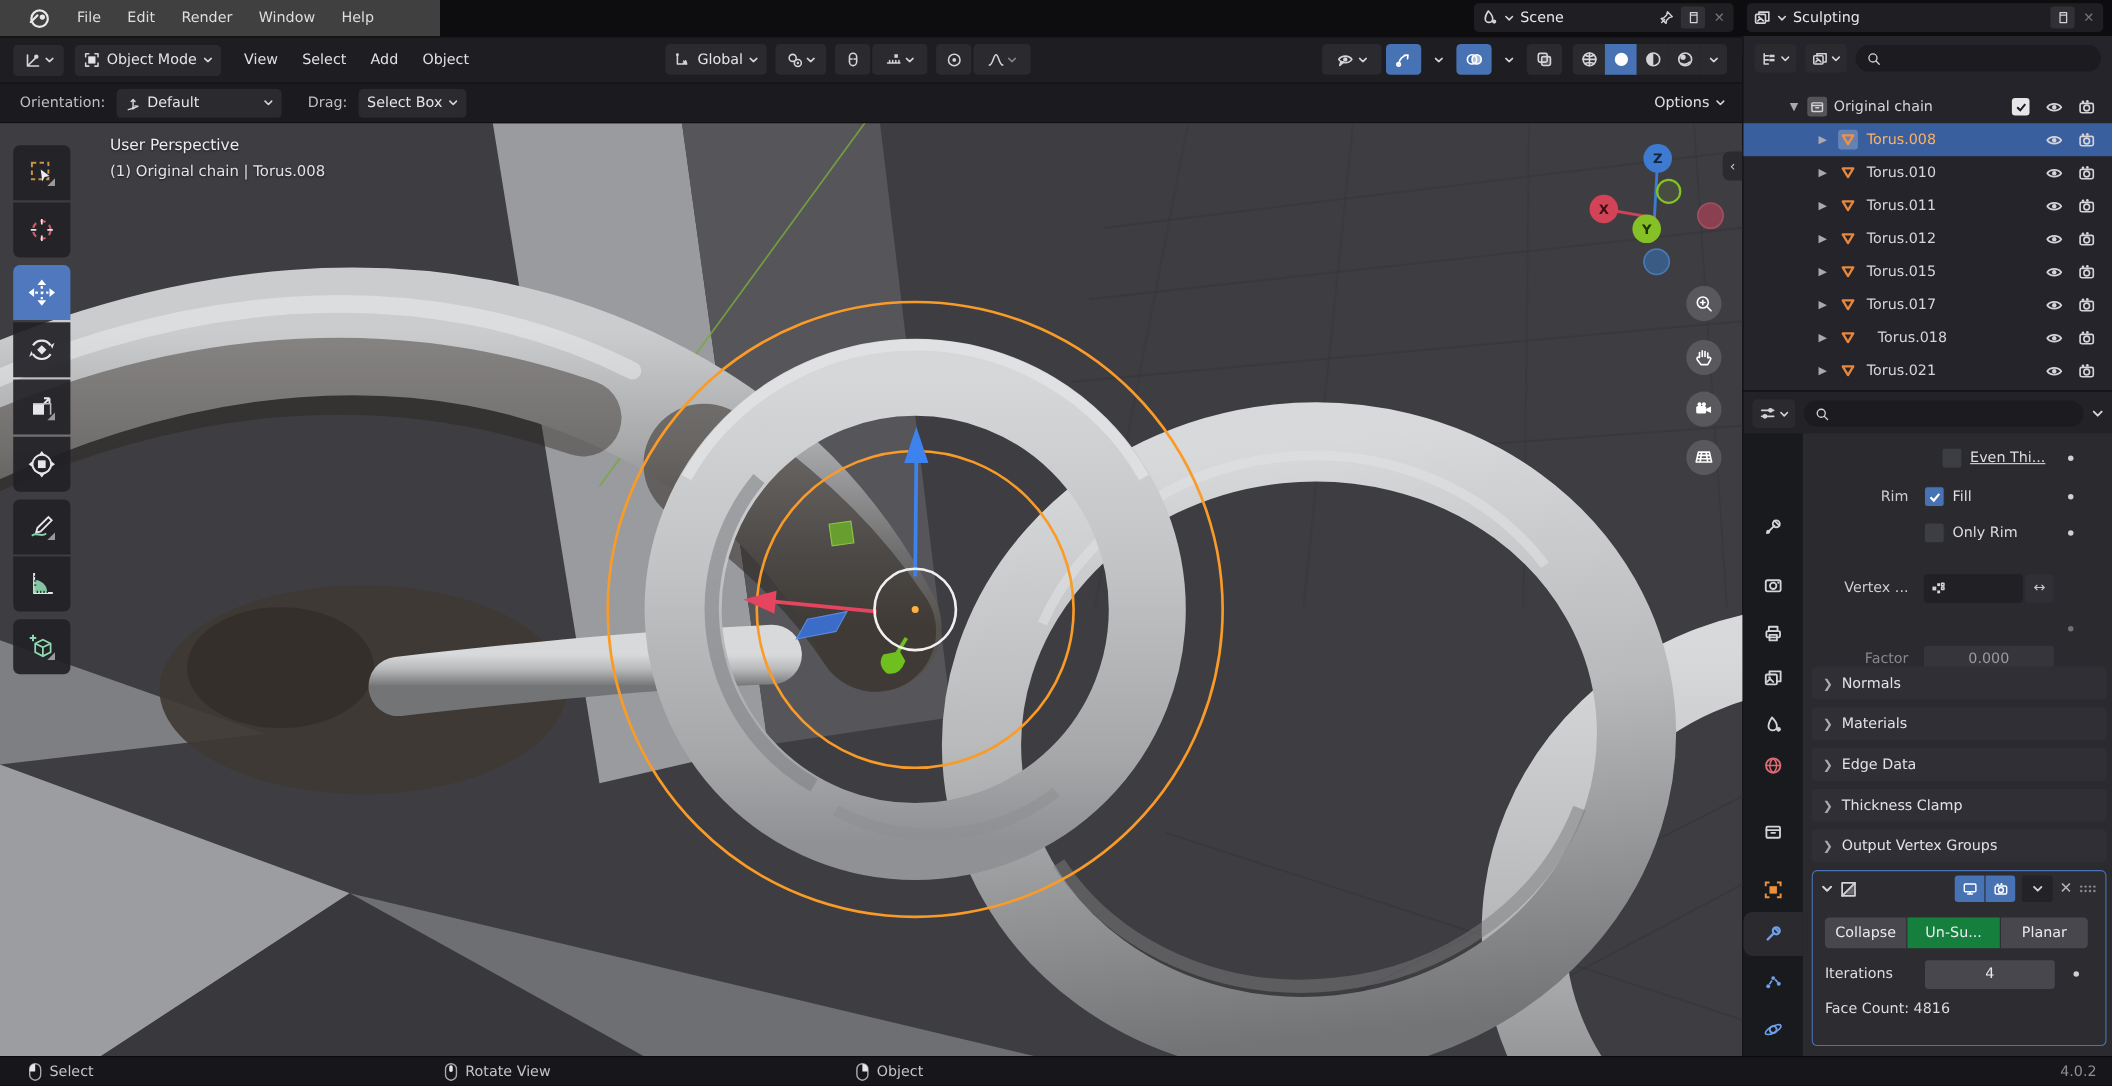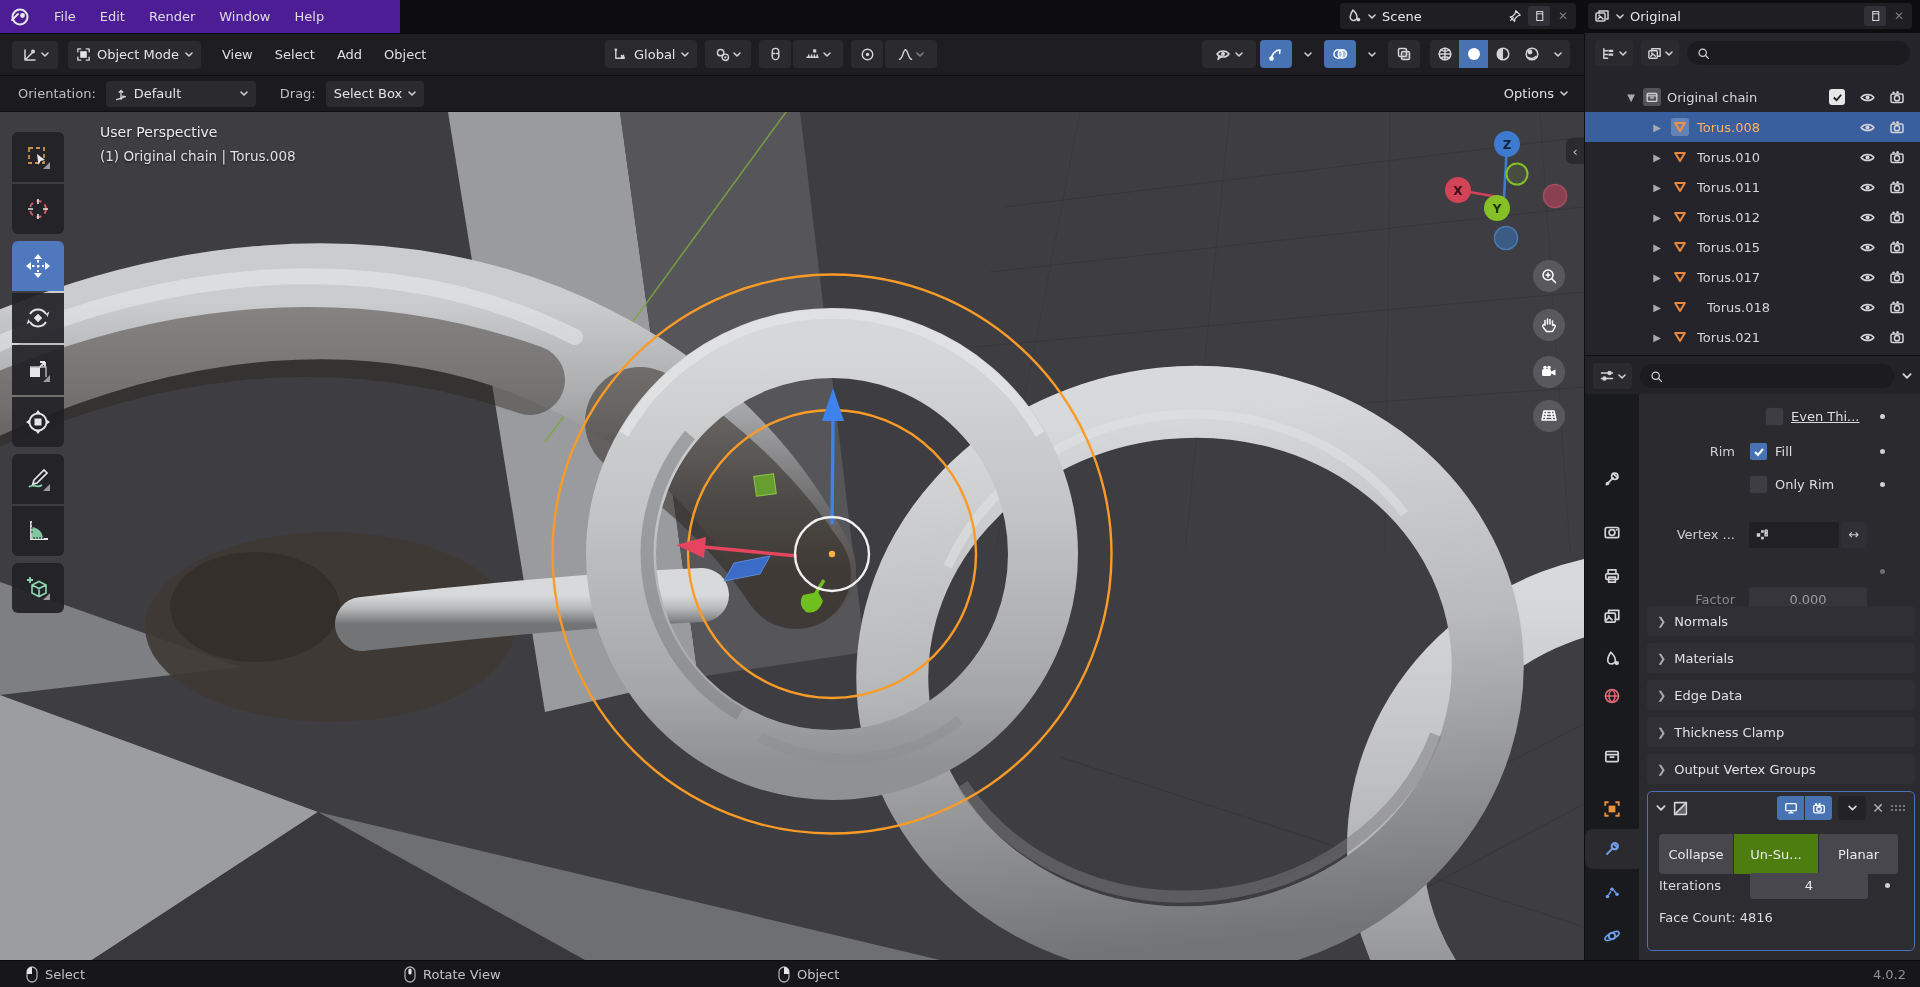--- a/index.html
+++ b/index.html
@@ -5,21 +5,21 @@
   html,body{margin:0;padding:0;background:#000;}
   *{box-sizing:border-box;}
   #app{position:relative;width:1920px;height:987px;background:#161619;overflow:hidden;
        font-family:"DejaVu Sans","Liberation Sans",sans-serif;color:#d8d8dc;font-size:13px;}
   .abs{position:absolute;}
   .flex{display:flex;align-items:center;}
   svg{display:block;}
   .ic{stroke:#d4d4d8;fill:none;stroke-width:1.5;stroke-linecap:round;stroke-linejoin:round;}
 
   
-  #topbar{left:0;top:0;width:1920px;height:50px;background:#4c1d95;}
+  #topbar{left:0;top:0;width:1920px;height:50px;background:#404040;padding-left:16px;}
   #topbar .darkstrip{left:400px;top:0;width:1520px;height:33px;background:#0d0d10;}
   .menu-item{padding:0 12px;height:33px;display:flex;align-items:center;color:#dededf;cursor:default;}
   #tabs{left:412px;top:0;width:930px;height:33px;display:flex;align-items:center;gap:4px;overflow:hidden;}
   .tab{padding:4px 12px;color:#8f8f94;border-radius:5px;white-space:nowrap;}
   .tab.active{background:#2b2b2e;color:#f0f0f2;}
   .idblock{height:26px;top:3px;background:#1e1e23;border-radius:4px;display:flex;align-items:center;padding:0 6px;gap:6px;}
   .idblock .name{color:#e8e8ea;}
   .sqbtn{width:22px;height:20px;background:#303036;border-radius:3px;display:flex;align-items:center;justify-content:center;}
   .xglyph{color:#77777c;font-size:12px;padding:0 2px;}
 
@@ -68,22 +68,22 @@
   .prow{position:absolute;height:27px;display:flex;align-items:center;}
   .plabel{position:absolute;width:96px;text-align:right;color:#cdcdd2;}
   .plabel.dim{color:#87878c;}
   .cb{width:19px;height:19px;border-radius:3px;background:#3d3d44;border:1px solid #2c2c31;}
   .cb.on{background:#4772b3;display:flex;align-items:center;justify-content:center;}
   .dot{width:5px;height:5px;border-radius:3px;background:#cfcfd4;position:absolute;left:241px;}
   .dot.dim{background:#6f6f74;}
   .sect{position:absolute;left:8px;width:268px;height:30px;background:#2f2f35;border-radius:4px;display:flex;align-items:center;gap:8px;padding:0 10px;color:#e2e2e6;}
   .chevr{color:#a9a9ae;font-size:11px;}
   #modpanel{position:absolute;left:8px;top:397px;width:268px;height:160px;border:1.5px solid #4a72b8;border-radius:5px;background:#2c2c31;}
-  .mbtn{height:40px;display:flex;align-items:center;justify-content:center;background:#47474d;color:#ebebee;}
-  .mbtn.on{background:#4d7c0f;}
+  .mbtn{height:28px;display:flex;align-items:center;justify-content:center;background:#47474d;color:#ebebee;}
+  .mbtn.on{background:#15803d;}
   .field{background:#47474d;border-radius:3px;height:26px;display:flex;align-items:center;justify-content:center;color:#e8e8ec;}
   .field.dark{background:#202025;justify-content:flex-start;padding:0 6px;color:#c9c9ce;}
   .field.dis{background:#35353b;color:#9b9ba0;}
 
   
   #statusbar{left:0;top:960px;width:1920px;height:27px;background:#17171b;border-top:1px solid #0b0b0d;}
   .hint{position:absolute;top:0;height:27px;display:flex;align-items:center;gap:7px;color:#c3c3c8;}
   #version{position:absolute;right:14px;top:0;height:27px;display:flex;align-items:center;color:#8f8f94;}
 </style>
 </head>
@@ -126,21 +126,21 @@
     </div>
     <div class="idblock abs" style="left:1588px;width:324px;">
       <svg width="16" height="16" viewBox="0 0 16 16">
         <rect x="2" y="5" width="9" height="8" rx="1" class="ic"></rect>
         <path class="ic" d="M5 5 V3 h9 v8 h-2 M4 11 l2.5-2.5 2.5 2.5"></path>
         <circle cx="5.2" cy="7.6" r="1" fill="#d4d4d8" stroke="none"></circle>
       </svg>
       <svg width="8" height="5" viewBox="0 0 8 5">
           <polyline points="1,1 4,4 7,1" class="ic"></polyline>
         </svg>
-      <div class="name" style="flex:1">Original</div>
+      <div class="name" style="flex:1">Sculpting</div>
       <div class="sqbtn">
         <svg width="12" height="12" viewBox="0 0 16 16">
             <path class="ic" d="M5 5 h8 v9 H5 Z M5 5 V2 h8 v9"></path>
           </svg>
       </div>
       <div class="xglyph">✕</div>
     </div>
   </div>
 
   <div id="row2" class="abs">

